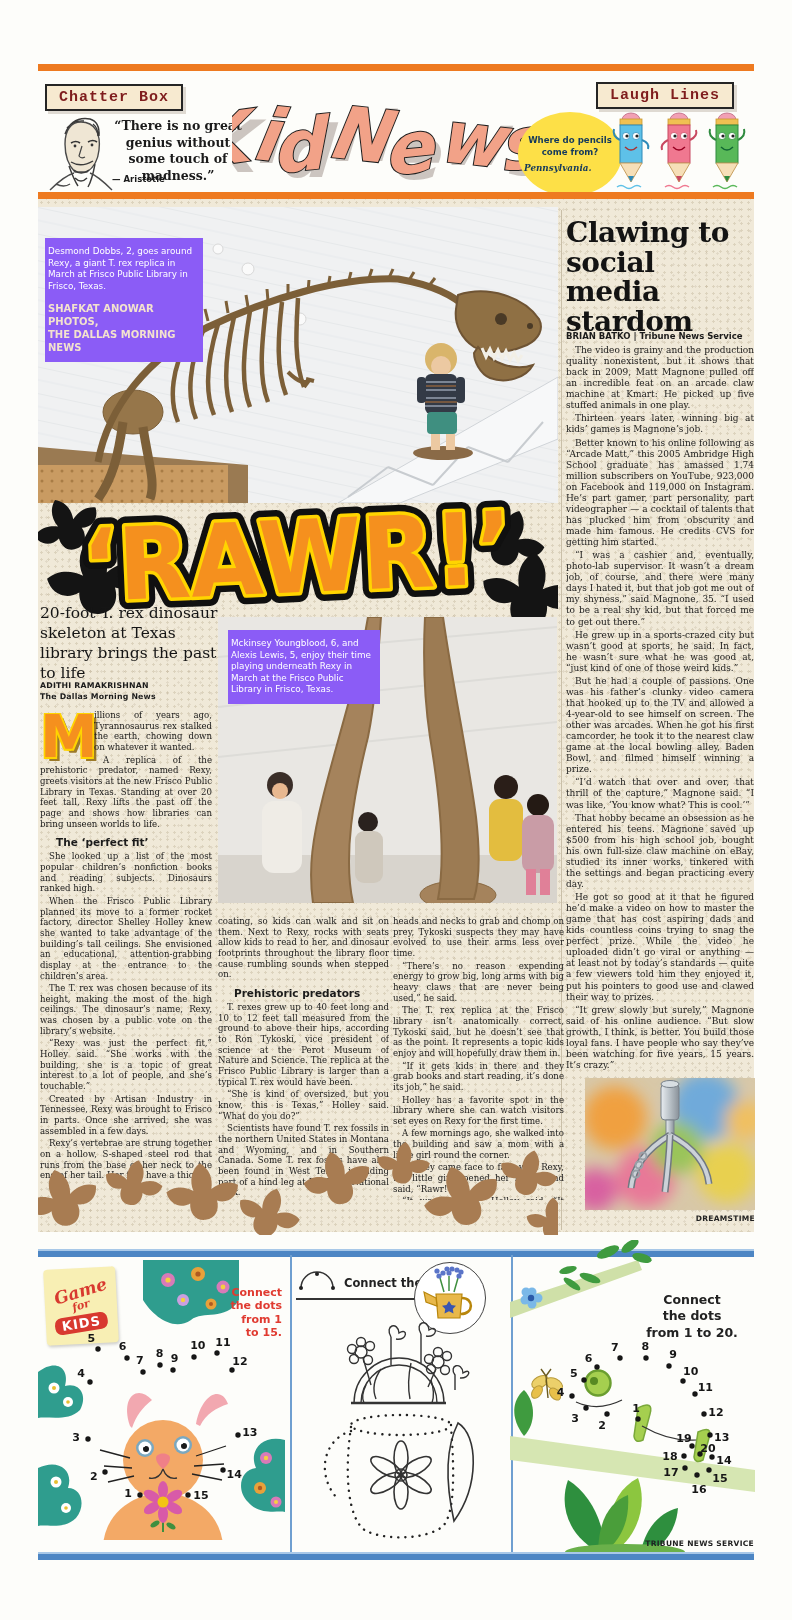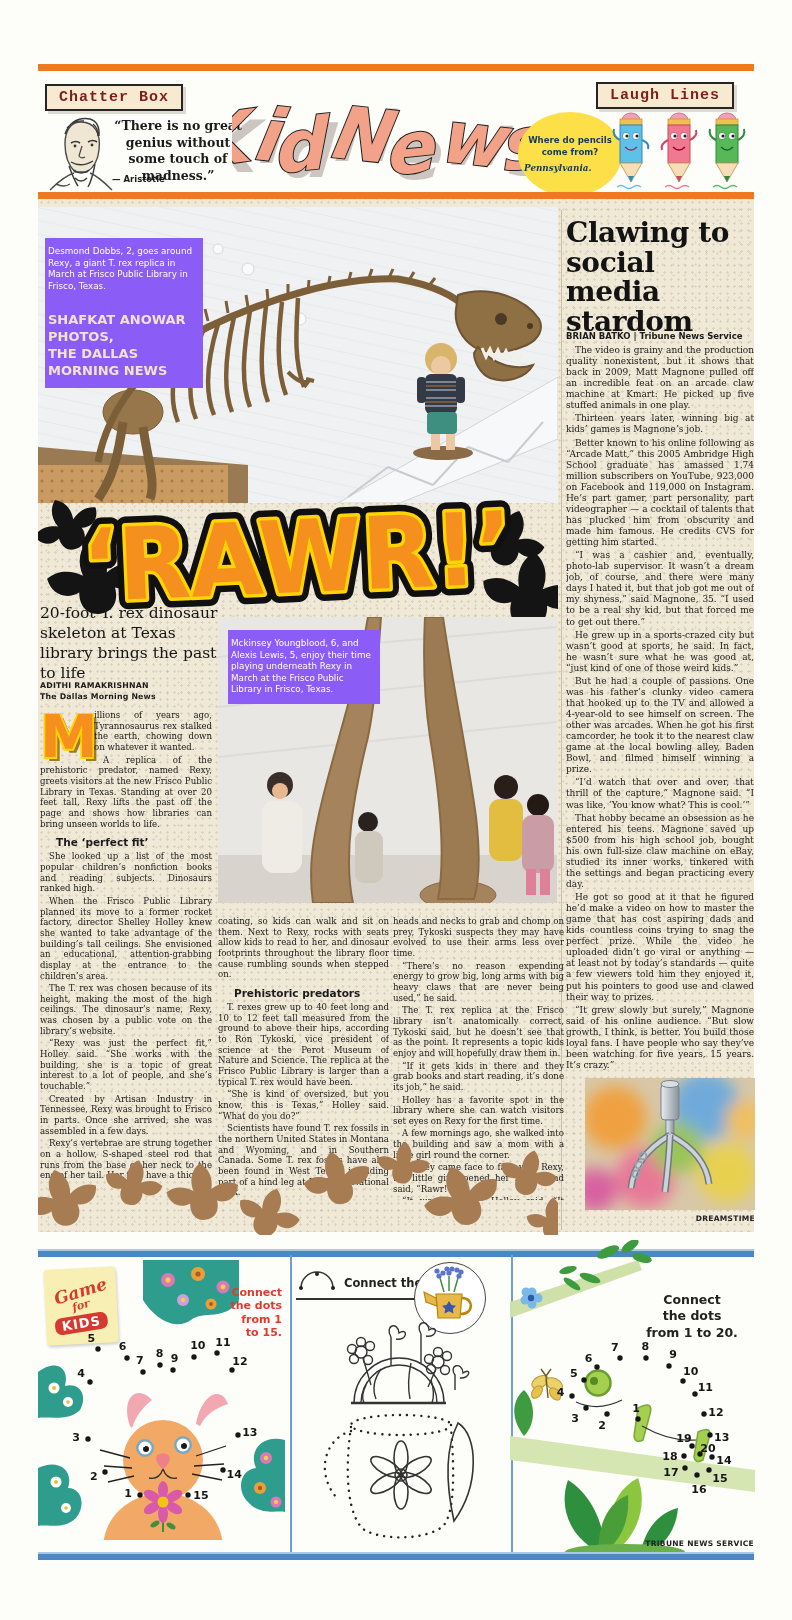--- a/index.html
+++ b/index.html
@@ -13,21 +13,21 @@
     background-size:7px 7px,11px 11px;background-position:0 0,3px 5px;}
   .label-box{background:#f7ead0;border:2px solid #252525;font:bold 15px/1 "Liberation Mono",monospace;
     letter-spacing:1px;padding:4px 12px;box-shadow:3px 3px 0 rgba(90,60,30,.18);color:#7f1d1d;}
   .quote{font:bold 12.5px/1.32 "DejaVu Serif",serif;text-align:center;}
   .quote-attr{font:bold 8.5px "DejaVu Sans",sans-serif;text-align:left;margin-top:6px;}
   .bubble{background:#fde047;border-radius:50%;display:flex;flex-direction:column;align-items:flex-start;
     justify-content:center;text-align:center;color:#14395c;padding:6px;}
   .bubble .q{font:bold 8.6px/1.3 "DejaVu Sans",sans-serif;}
   .bubble .a{font:italic bold 8.8px "DejaVu Serif",serif;margin-top:5px;}
   .capbox{background:#8b5cf6;color:#fff;padding:8px 3px;font:8.8px/1.32 "DejaVu Sans",sans-serif;}
-  .capcredit{font-weight:bold;font-size:13px;color:#f3e2ce;margin-top:20px;white-space:pre-line;line-height:1.3;}
+  .capcredit{font-weight:bold;font-size:10px;color:#f3e2ce;margin-top:10px;white-space:pre-line;line-height:1.3;}
   .mainhead-sub{font:400 15.5px/1.3 "DejaVu Serif",serif;color:#151515;}
   .byline{font:bold 7.8px/1.35 "DejaVu Sans",sans-serif;letter-spacing:.2px;}
   .bodycol p{margin:0 0 2px;font:8.6px/1.24 "DejaVu Serif",serif;text-align:justify;text-indent:9px;hyphens:auto;}
   .bodycol p.noindent{text-indent:0;}
   .side-body p{margin:0 0 2px;font:9px/1.23 "DejaVu Serif",serif;text-align:justify;text-indent:9px;hyphens:auto;}
   .subhead-sm{font:bold 10.5px/1.15 "DejaVu Sans",sans-serif;margin:7px 16px 3px;}
   .dropcap{float:left;width:48px;height:52px;margin:2px 6px 0 0;font:bold 58px/0.88 "DejaVu Sans",sans-serif;
     color:#f5901e;text-shadow:-1.5px -1.5px 0 #ffd400,1.5px -1.5px 0 #ffd400,-1.5px 1.5px 0 #ffd400,
     1.5px 1.5px 0 #ffd400,4px 4px 0 #9c7a2a;}
   .side-head{font:bold 28px/1.06 "DejaVu Serif",serif;letter-spacing:-.4px;color:#131313;}

